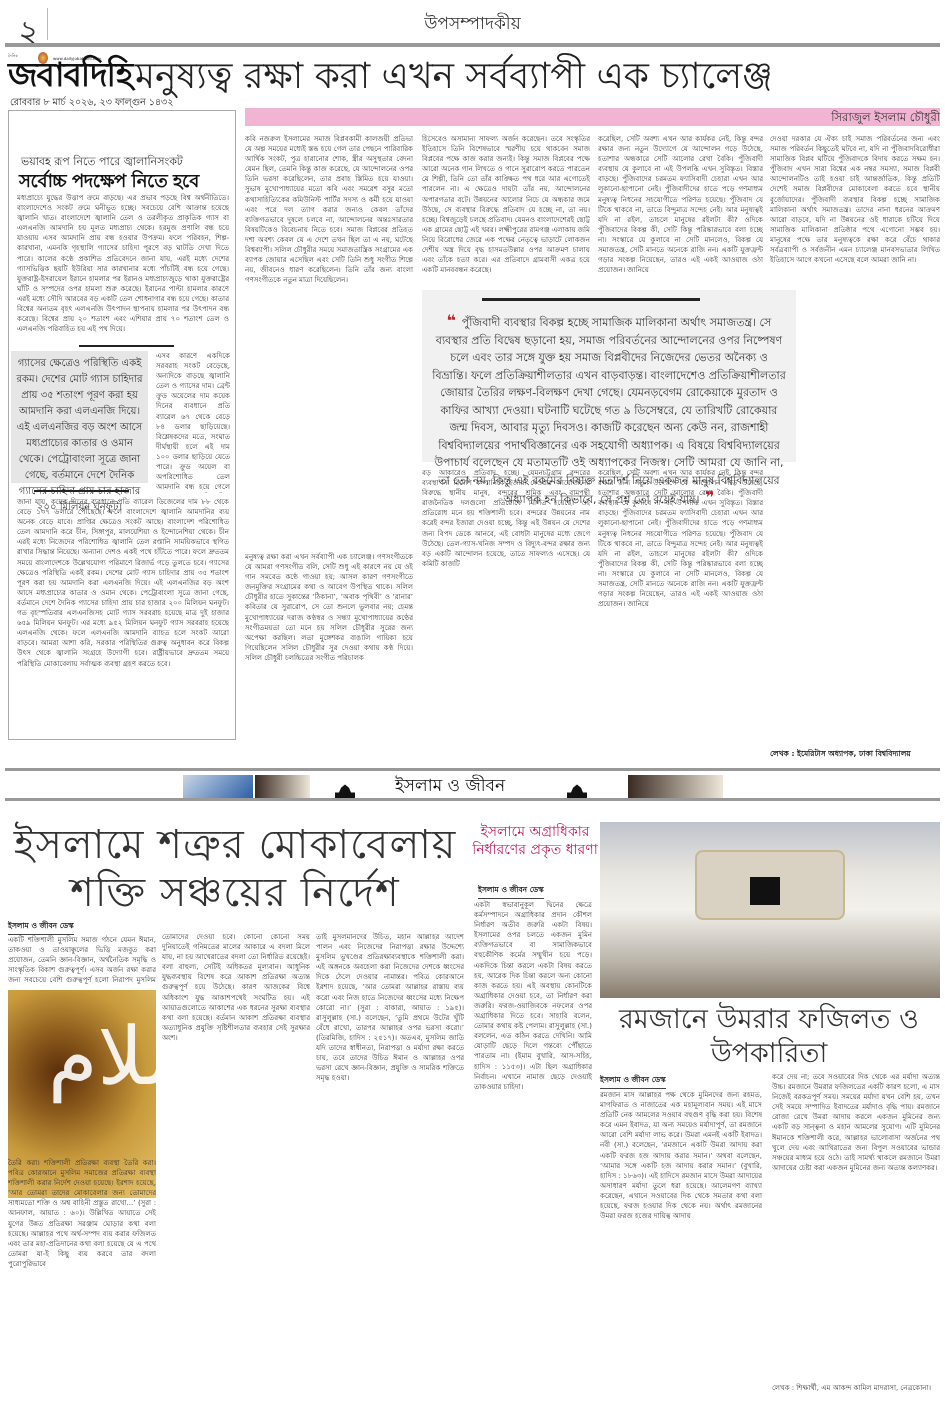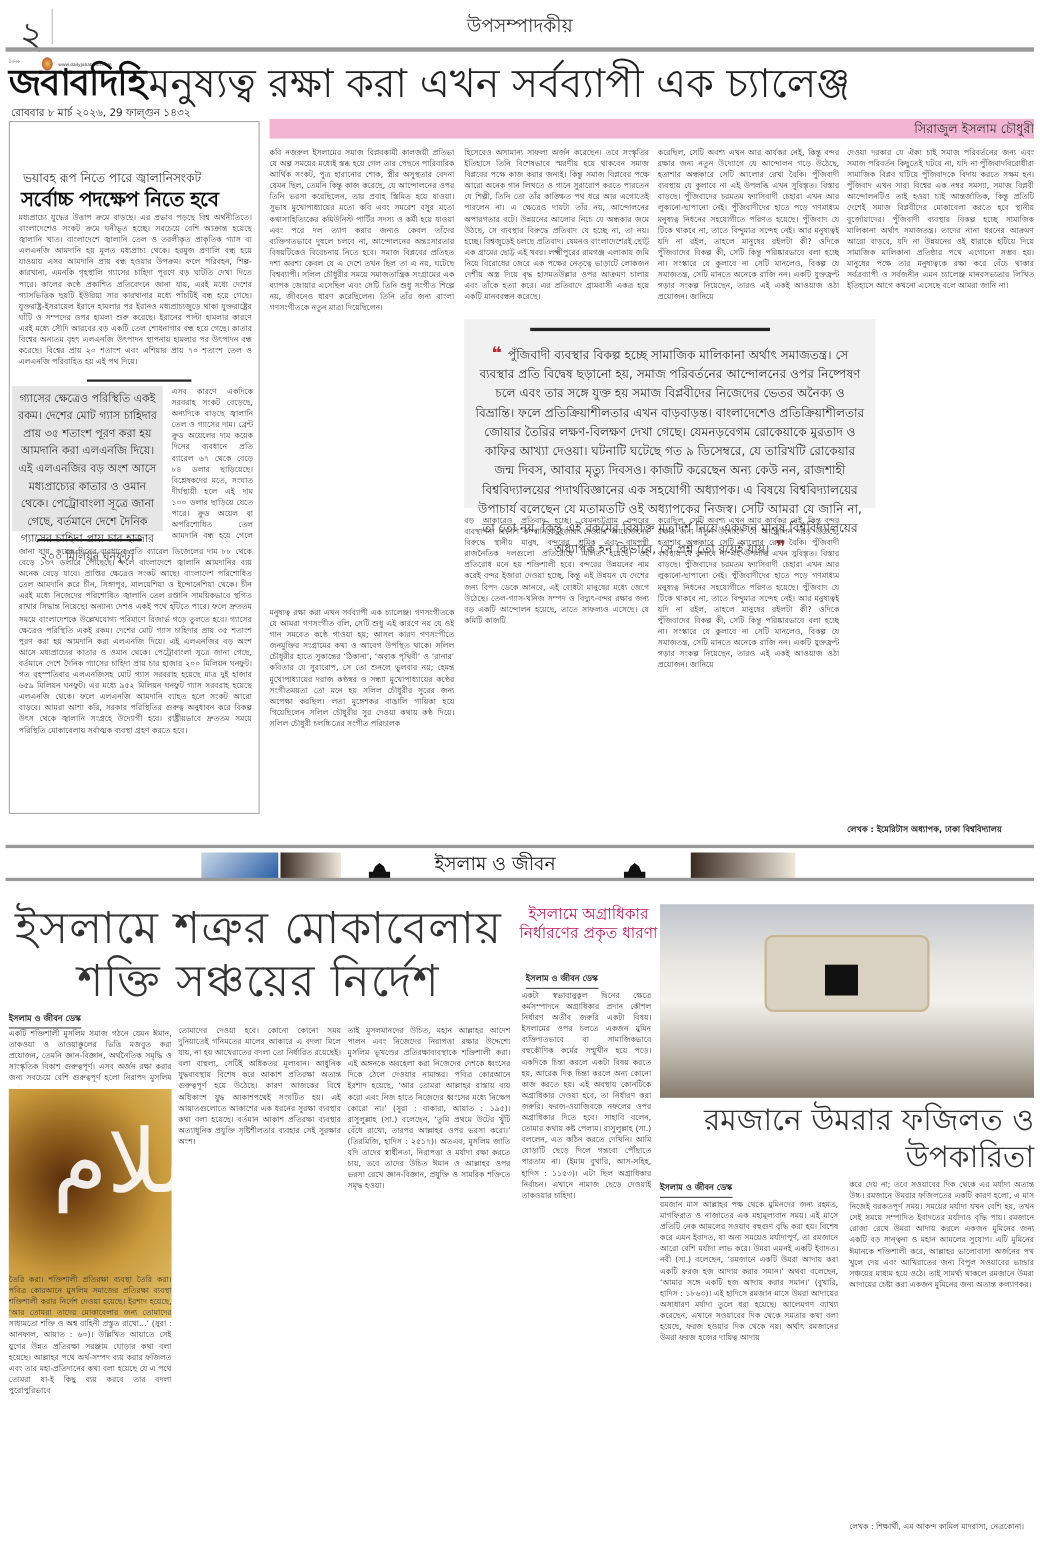--- a/index.html
+++ b/index.html
@@ -35,37 +35,37 @@
 .band-title{left:395px;top:772px;font-size:17px;font-weight:normal;color:#111}
 .mosque{width:20px;height:16px;background:#111;clip-path:polygon(0 100%,0 60%,20% 60%,30% 30%,50% 10%,70% 30%,80% 60%,100% 60%,100% 100%)}
 .big-headline{left:5px;top:820px;width:460px;text-align:center;font-size:40px;line-height:48px;color:#333;letter-spacing:1px}
 .desk{font-size:7.5px;font-weight:bold;color:#222;border-bottom:1px solid #444;display:inline-block;padding-bottom:2px}
 .calli{left:8px;top:990px;width:148px;height:208px;background:radial-gradient(circle at 35% 40%,#5a2d0a 0%,#8b5a1c 25%,#c89a3c 55%,#e7c56e 100%)}
 .calli-text{position:absolute;left:40px;top:20px;font-size:80px;color:#fff;opacity:.9;font-family:"DejaVu Serif",serif}
 .kaaba-img{left:600px;top:822px;width:340px;height:176px;background:linear-gradient(#bfc4cc 0%,#e8e6e0 30%,#f3f1ec 50%,#b9b3a8 80%,#857a6b 100%)}
 .kaaba-cube{position:absolute;left:150px;top:55px;width:30px;height:28px;background:#111}
 .kaaba-courtyard{position:absolute;left:95px;top:28px;width:150px;height:70px;border-radius:8px;background:#d9d2c2;border:2px solid #c7b792}
 .mid-headline{left:470px;top:822px;width:130px;text-align:center;font-size:14px;line-height:18px;color:#be185d}
-.ram-headline{left:598px;top:1002px;width:342px;text-align:right;font-size:27px;line-height:34px;color:#333}
+.ram-headline{left:598px;top:1002px;width:342px;text-align:center;font-size:27px;line-height:34px;color:#333}
 </style>
 </head>
 <body>
 
 <div class="abs pagenum">২</div>
 <div class="abs pagenum-div" style="left:47px"></div>
 <div class="abs section-name">উপসম্পাদকীয়</div>
 <div class="abs topline"></div>
 
 <div class="abs logo-box">
   <span class="logo-small">দৈনিক</span>
   <span class="logo-emblem"></span>
   <span class="logo-url">www.dailyjobabdihi.com</span>
   <span class="logo-text">জবাবদিহি</span>
 </div>
-<div class="abs dateline">রোববার ৮ মার্চ ২০২৬, 29 ফাল্গুন ১৪৩২</div>
+<div class="abs dateline">রোববার ৮ মার্চ ২০২৬, ২৩ ফাল্গুন ১৪৩২</div>
 
 <div class="abs headline-main">মনুষ্যত্ব রক্ষা করা এখন সর্বব্যাপী এক চ্যালেঞ্জ</div>
 <div class="abs byline">সিরাজুল ইসলাম চৌধুরী</div>
 
 <div class="abs ed-box">
   <div class="ed-kicker">ভয়াবহ রূপ নিতে পারে জ্বালানিসংকট</div>
   <div class="ed-title">সর্বোচ্চ পদক্ষেপ নিতে হবে</div>
   <div class="col" style="position:absolute;left:8px;top:82px;width:212px;height:150px">মধ্যপ্রাচ্যে যুদ্ধের উত্তাপ ক্রমে বাড়ছে। এর প্রভাব পড়ছে বিশ্ব অর্থনীতিতে। বাংলাদেশেও সংকট ক্রমে ঘনীভূত হচ্ছে। সবচেয়ে বেশি আক্রান্ত হয়েছে জ্বালানি খাত। বাংলাদেশে জ্বালানি তেল ও তরলীকৃত প্রাকৃতিক গ্যাস বা এলএনজি আমদানি হয় মূলত মধ্যপ্রাচ্য থেকে। হরমুজ প্রণালি বন্ধ হয়ে যাওয়ায় এসব আমদানি প্রায় বন্ধ হওয়ার উপক্রম। ফলে পরিবহন, শিল্প-কারখানা, এমনকি গৃহস্থালি গ্যাসের চাহিদা পূরণে বড় ঘাটতি দেখা দিতে পারে। কালের কণ্ঠে প্রকাশিত প্রতিবেদনে জানা যায়, এরই মধ্যে দেশের গ্যাসভিত্তিক ছয়টি ইউরিয়া সার কারখানার মধ্যে পাঁচটিই বন্ধ হয়ে গেছে। যুক্তরাষ্ট্র-ইসরায়েল ইরানে হামলার পর ইরানও মধ্যপ্রাচ্যজুড়ে থাকা যুক্তরাষ্ট্রের ঘাঁটি ও সম্পদের ওপর হামলা শুরু করেছে। ইরানের পাল্টা হামলার কারণে এরই মধ্যে সৌদি আরবের বড় একটি তেল শোধনাগার বন্ধ হয়ে গেছে। কাতার বিশ্বের অন্যতম বৃহৎ এলএনজি উৎপাদন স্থাপনায় হামলার পর উৎপাদন বন্ধ করেছে। বিশ্বের প্রায় ২০ শতাংশ এবং এশিয়ার প্রায় ৭০ শতাংশ তেল ও এলএনজি পরিবাহিত হয় এই পথ দিয়ে।</div>
   <div class="rule" style="position:absolute;left:70px;top:234px;width:95px;height:2px"></div>
   <div class="abs pullq" style="left:2px;top:240px">গ্যাসের ক্ষেত্রেও পরিস্থিতি একই রকম। দেশের মোট গ্যাস চাহিদার প্রায় ৩৫ শতাংশ পূরণ করা হয় আমদানি করা এলএনজি দিয়ে। এই এলএনজির বড় অংশ আসে মধ্যপ্রাচ্যের কাতার ও ওমান থেকে। পেট্রোবাংলা সূত্রে জানা গেছে, বর্তমানে দেশে দৈনিক গ্যাসের চাহিদা প্রায় চার হাজার ২০০ মিলিয়ন ঘনফুট।</div>

